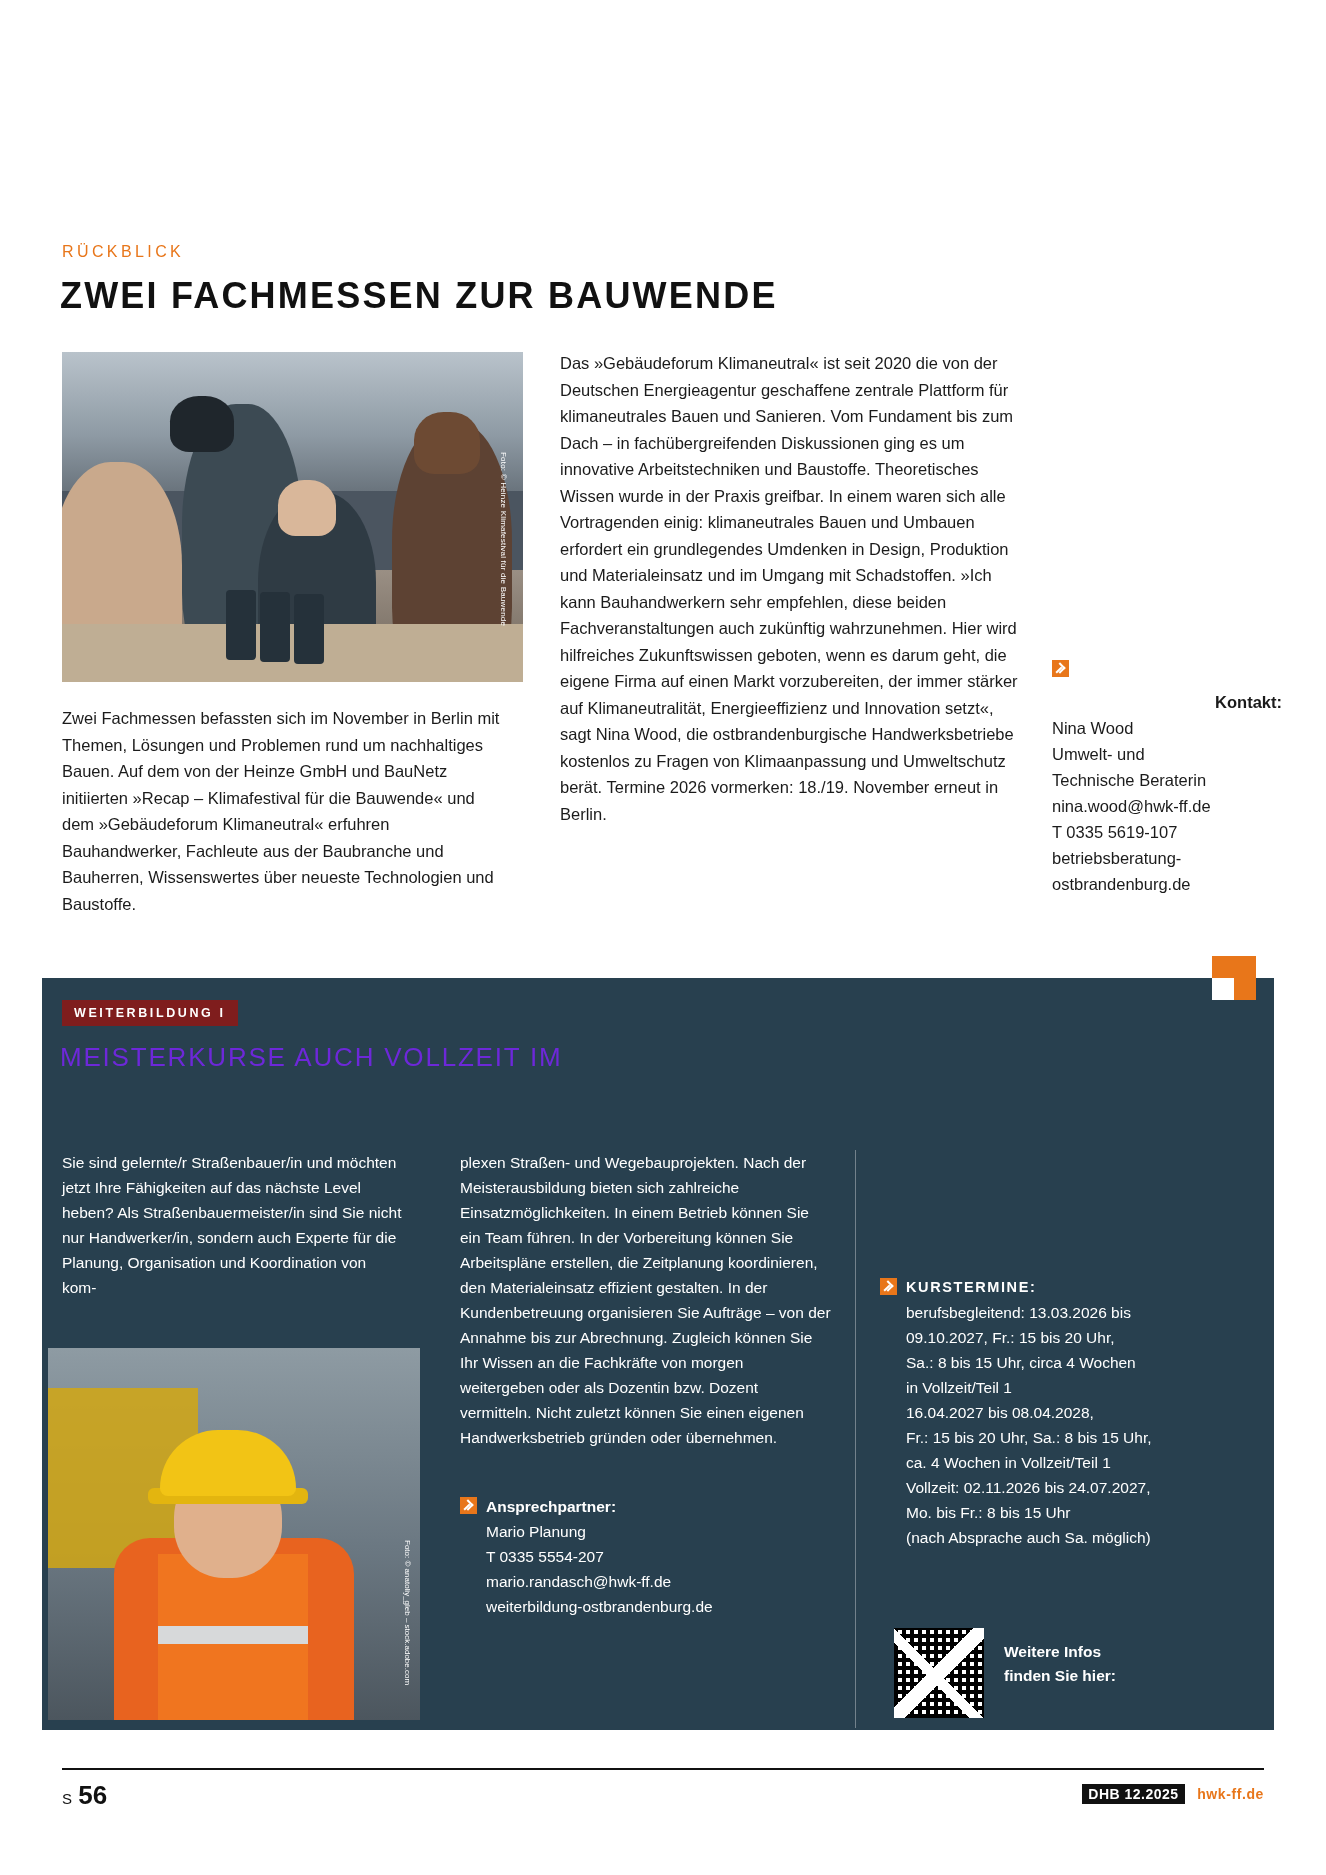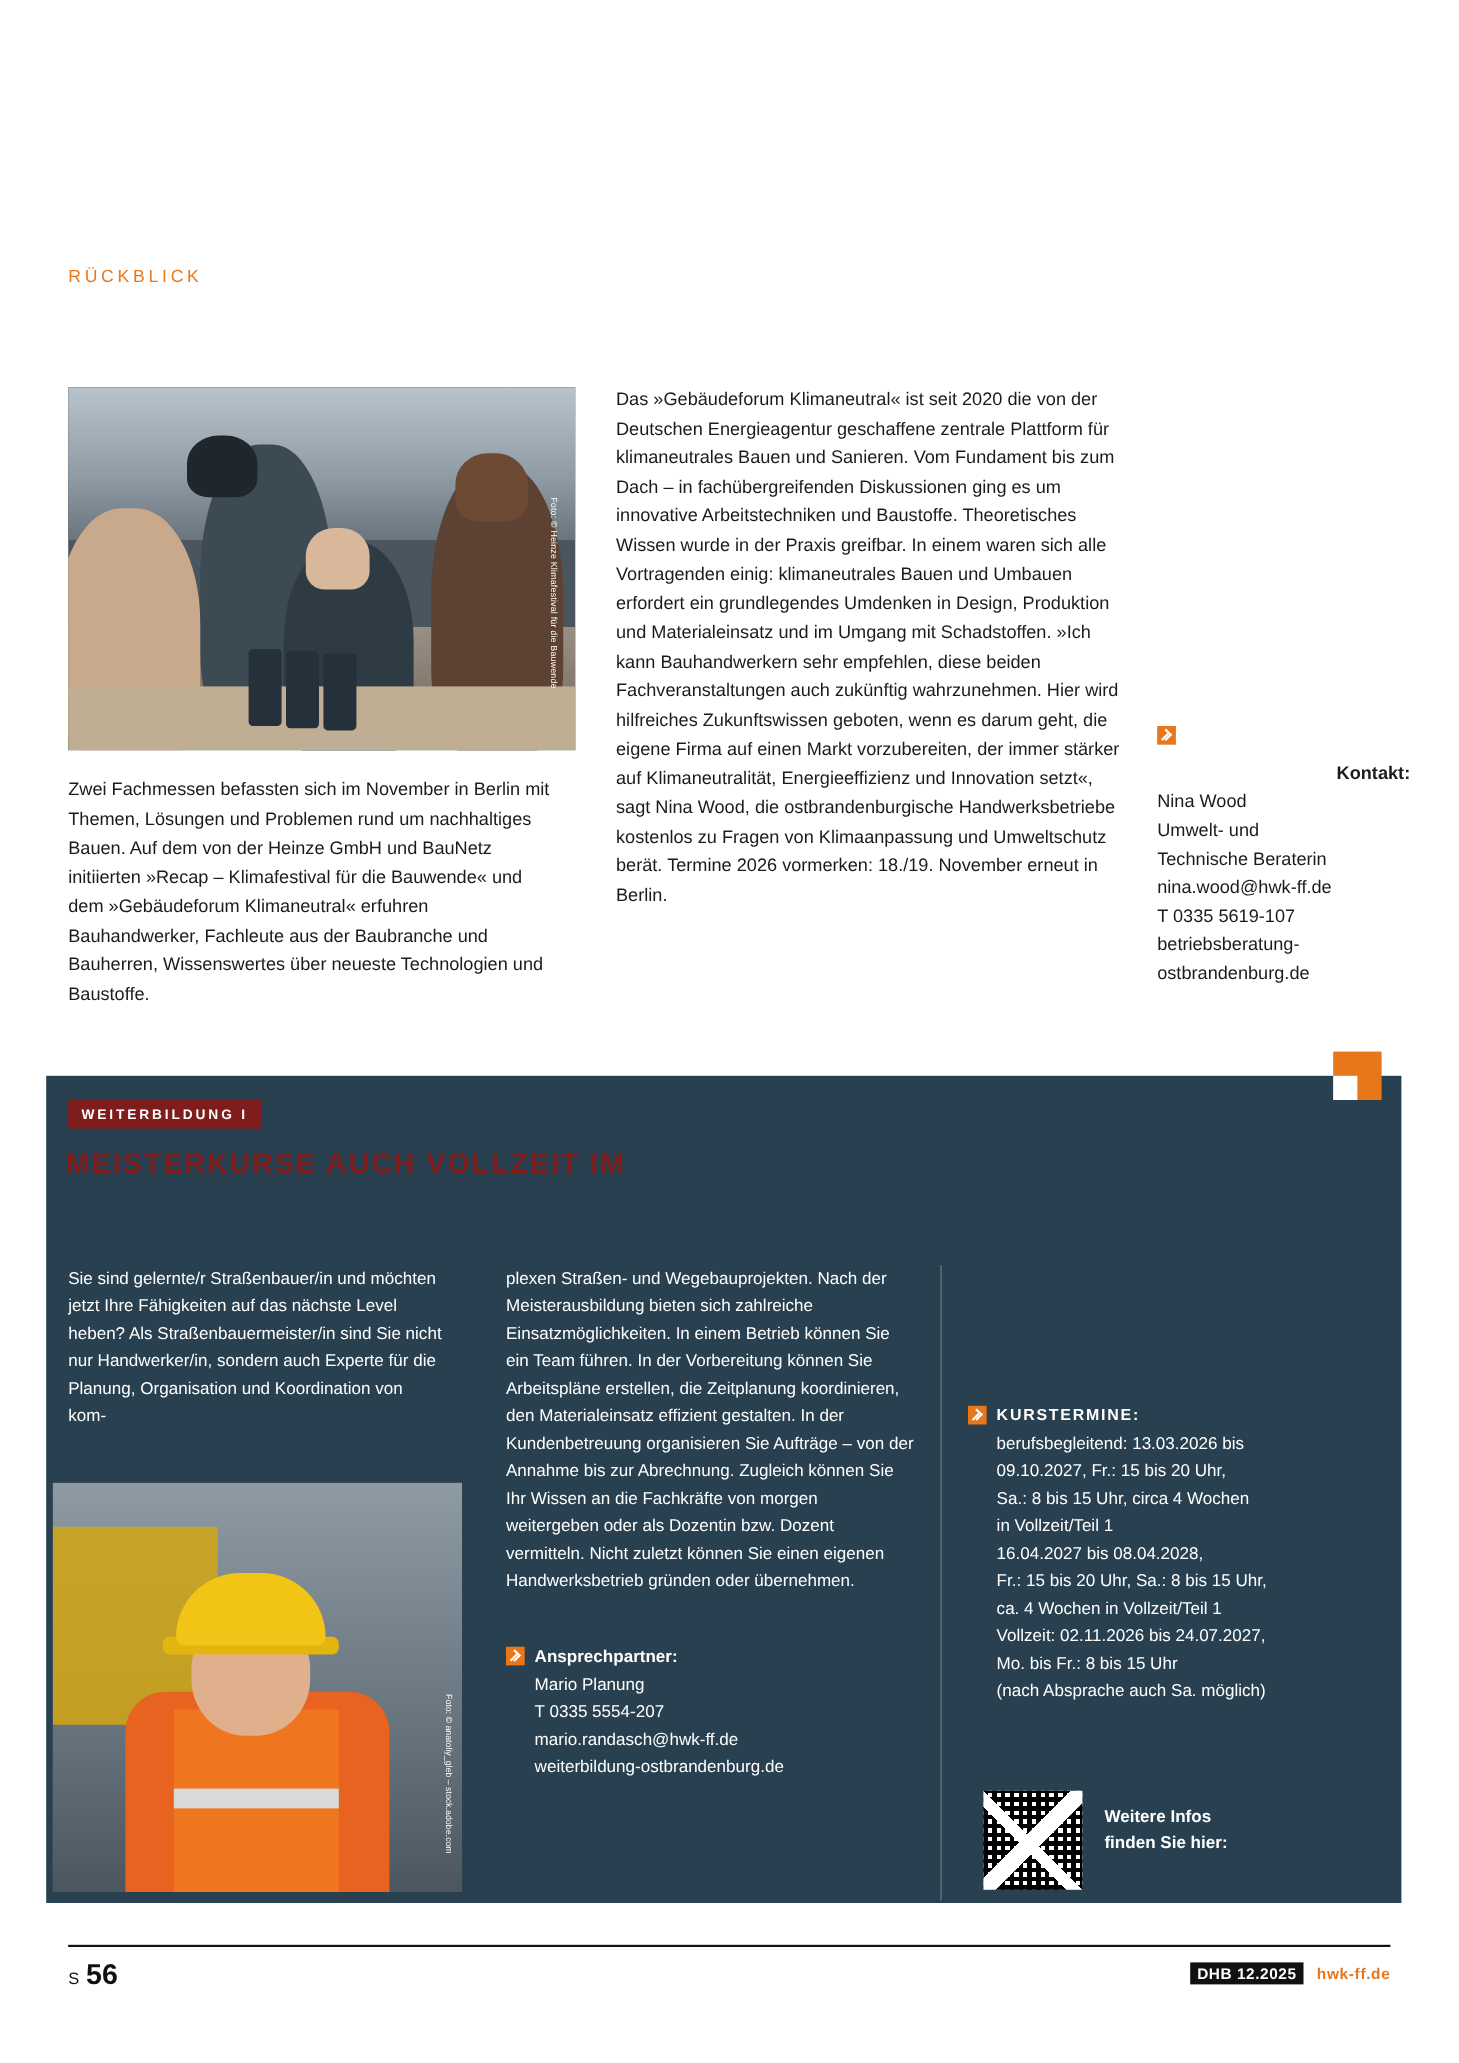--- a/index.html
+++ b/index.html
@@ -212,22 +212,22 @@
   }
 
   .panel-title {
     position: absolute;
     left: 60px;
     top: 1040px;
     width: 900px;
     font-size: 26px;
     line-height: 35px;
     letter-spacing: 1.8px;
-    font-weight: 700;
-    color: #7f1d1d;
+    font-weight: 400;
+    color: #6d28d9;
   }
 
   .pcol1 {
     position: absolute;
     left: 62px;
     top: 1150px;
     width: 340px;
     color: #ffffff;
     font-size: 15.5px;
     line-height: 25px;
@@ -362,20 +362,21 @@
     letter-spacing: .5px;
   }
   .footer-right .site { color: #e8761a; font-weight: 700; }
 </style>
 </head>
 <body>
 
 <div class="page">
 
   <div class="kicker">RÜCKBLICK</div>
+  <div class="headline">ZWEI FACHMESSEN ZUR BAUWENDE</div>
 
   <div class="photo-top">
     <div class="ph-sky"></div>
     <div class="ph-floor"></div>
     <div class="fig f4"></div>
     <div class="fig f7"></div>
     <div class="fig f2"></div>
     <div class="fig f5"></div>
     <div class="fig f3"></div>
     <div class="fig f6"></div>

